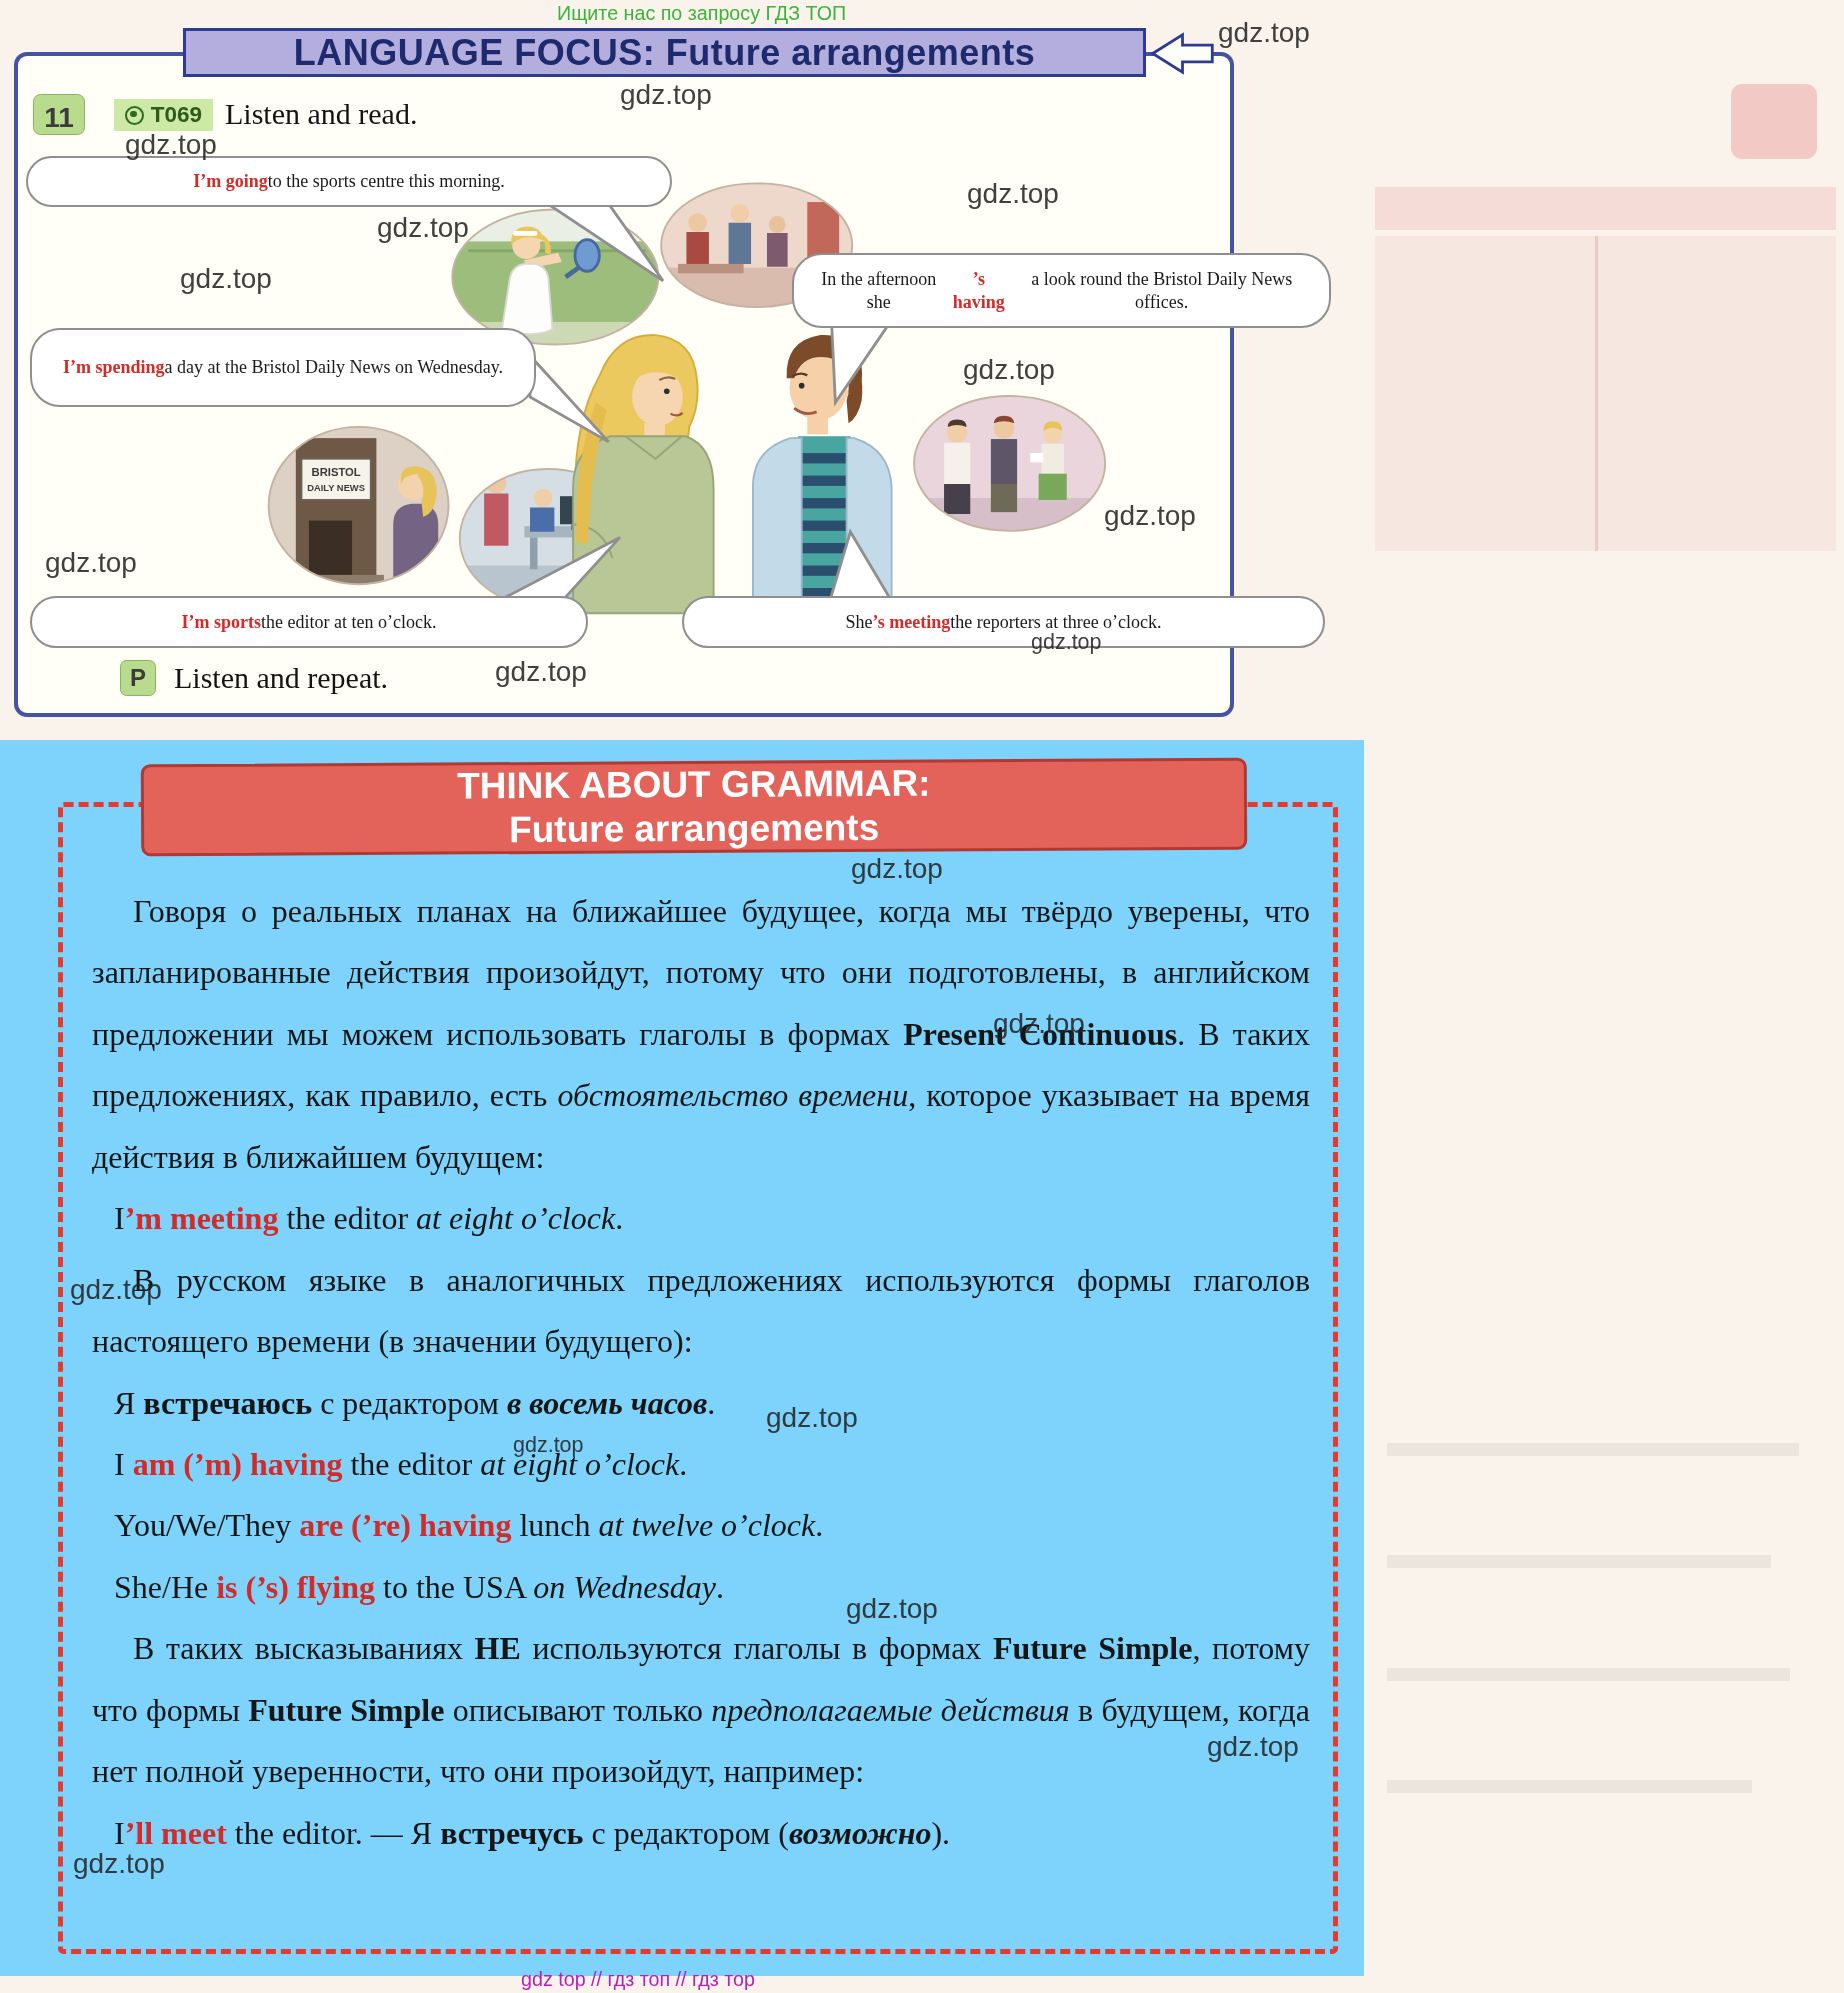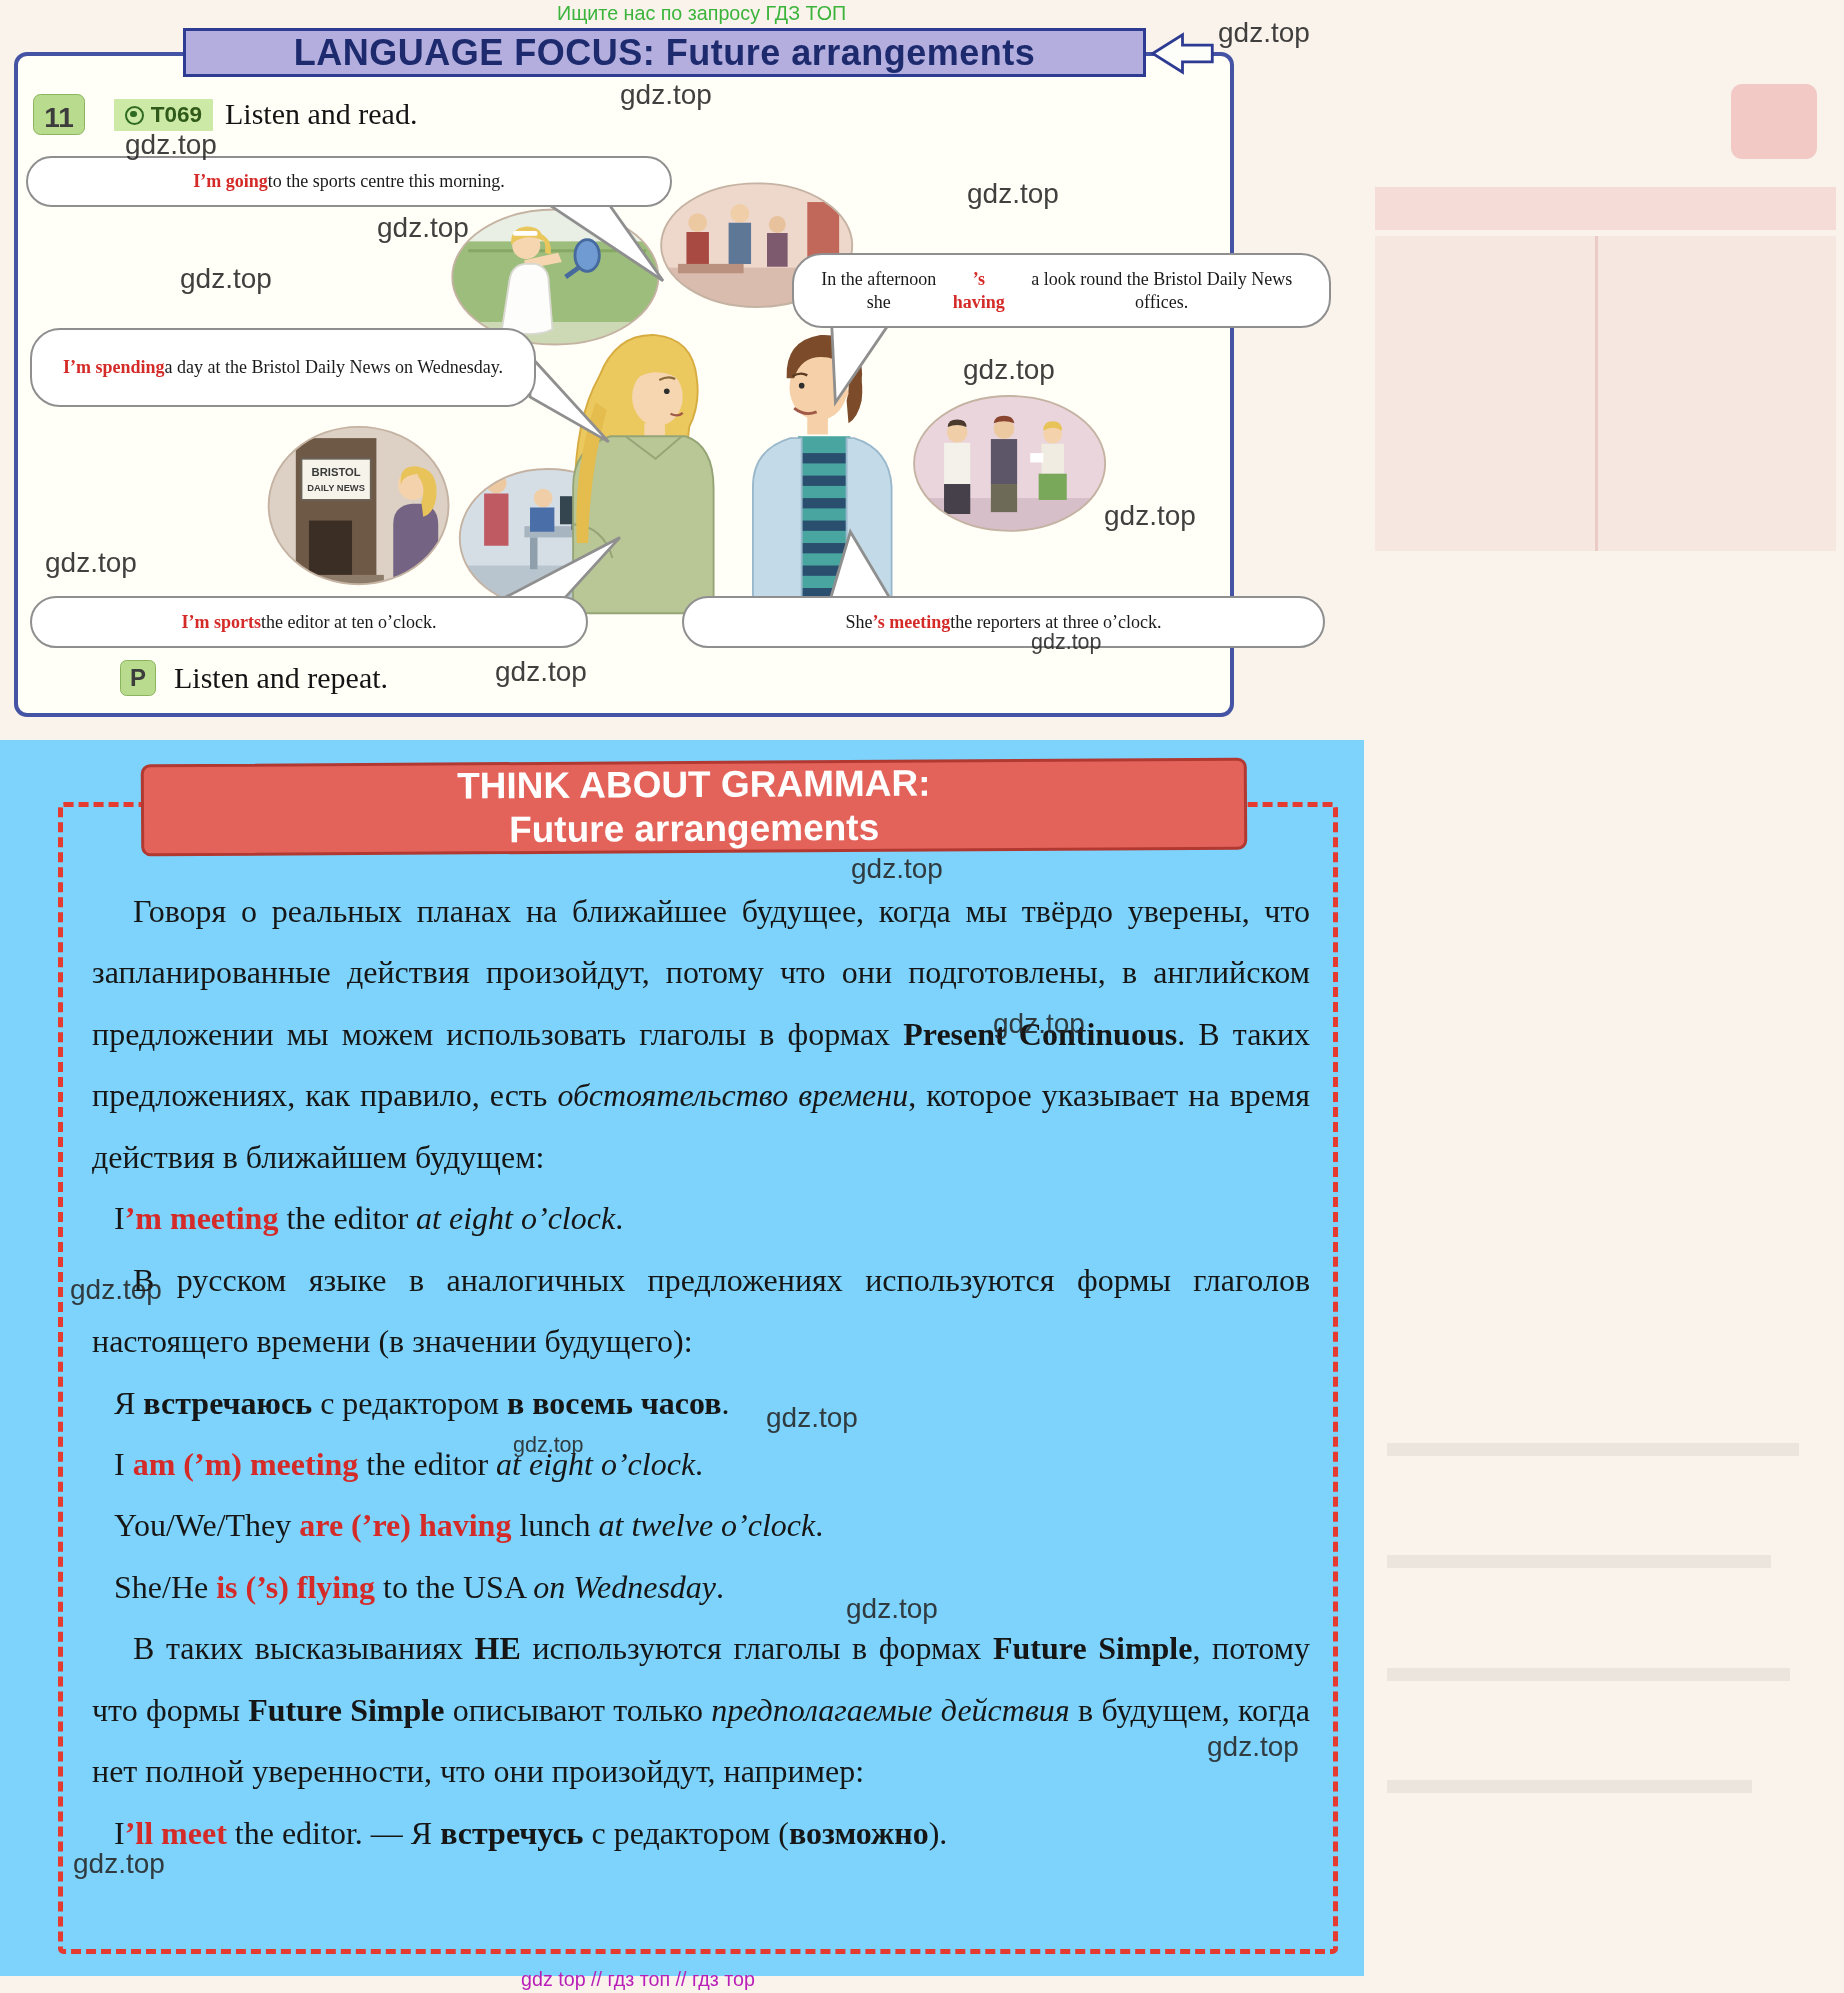--- a/index.html
+++ b/index.html
@@ -20,21 +20,21 @@
   .audio-badge{position:absolute;left:114px;top:99px;height:32px;padding:0 11.2px;background:#cde9a6;border-radius:1px;display:flex;align-items:center;gap:6.6px;font-family:"Liberation Sans",sans-serif;font-weight:bold;font-size:22.5px;color:#2f5a1a;z-index:3}
   .audio-icon{width:19px;height:19px;border:2.8px solid #2f6a22;border-radius:50%;position:relative}
   .audio-icon::after{content:"";position:absolute;left:3.3px;top:3.3px;width:6.6px;height:6.6px;background:#2f6a22;border-radius:50%}
   .instr{position:absolute;font-size:30px;color:#141414;z-index:3}
   .p-badge{position:absolute;left:120px;top:660px;width:36px;height:36px;background:#b9db8e;border:1.9px solid #8ab45e;border-radius:6.6px;display:flex;align-items:center;justify-content:center;font-family:"Liberation Sans",sans-serif;font-weight:bold;font-size:24px;color:#3c3c3c;z-index:3}
 
   .bubble{position:absolute;background:#fff;border:2.8px solid #8f8f8f;border-radius:30px;display:flex;align-items:center;justify-content:center;text-align:center;font-size:18px;color:#1a1a1a;line-height:1.25;padding:3.7px 17px;z-index:4}
   .seg-red{color:#d42a28;font-weight:bold}
   .seg-bold{font-weight:bold}
   .seg-italic{font-style:italic}
-  .seg-bold-italic{font-weight:bold;}
+  .seg-bold-italic{font-weight:bold;font-style:italic}
 
   .illustration{position:absolute;left:234px;top:173px;z-index:2}
 
   
   .grammar-section{position:absolute;left:0;top:740px;width:1364px;height:1236px;background:#7dd3fc;z-index:1}
   .grammar-dashed{position:absolute;left:58px;top:62px;width:1280px;height:1152px;border:5.6px dashed #e43a30;border-radius:5.6px}
   .grammar-banner{position:absolute;left:141px;top:20.6px;width:1106px;height:92px;background:#e3635b;border:3.7px solid #b23931;border-radius:9.4px;transform:rotate(-0.35deg);display:flex;flex-direction:column;align-items:center;justify-content:center;font-family:"Liberation Sans",sans-serif;font-weight:bold;font-size:37px;line-height:1.18;color:#ffffff;z-index:2}
   .grammar-text{position:absolute;left:92px;top:141px;width:1218px;font-size:32px;line-height:1.92;color:#161616;z-index:2}
   .g-para{text-align:justify;text-indent:41px}
   .g-example{margin-left:22px}
@@ -249,21 +249,21 @@
     <div class="grammar-dashed"></div>
     <div class="grammar-banner">
       <div>THINK ABOUT GRAMMAR:</div>
       <div>Future arrangements</div>
     </div>
     <div class="grammar-text">
       <div class="g-para"><span class="seg-normal">Говоря о реальных планах на ближайшее будущее, когда мы твёрдо уверены, что запланированные действия произойдут, потому что они подготовлены, в английском предложении мы можем использовать глаголы в формах </span><span class="seg-bold">Present Continuous</span><span class="seg-normal">. В таких предложениях, как правило, есть </span><span class="seg-italic">обстоятельство времени</span><span class="seg-normal">, которое указывает на время действия в ближайшем будущем:</span></div>
       <div class="g-example"><span class="seg-normal">I</span><span class="seg-red">’m meeting</span><span class="seg-normal"> the editor </span><span class="seg-italic">at eight o’clock</span><span class="seg-normal">.</span></div>
       <div class="g-para"><span class="seg-normal">В русском языке в аналогичных предложениях используются формы глаголов настоящего времени (в значении будущего):</span></div>
       <div class="g-example"><span class="seg-normal">Я </span><span class="seg-bold">встречаюсь</span><span class="seg-normal"> с редактором </span><span class="seg-bold-italic">в восемь часов</span><span class="seg-normal">.</span></div>
-      <div class="g-example"><span class="seg-normal">I </span><span class="seg-red">am (’m) meeting</span><span class="seg-normal"> the editor </span><span class="seg-italic">at eight o’clock</span><span class="seg-normal">.</span></div>
+      <div class="g-example"><span class="seg-normal">I </span><span class="seg-red">am (’m) having</span><span class="seg-normal"> the editor </span><span class="seg-italic">at eight o’clock</span><span class="seg-normal">.</span></div>
       <div class="g-example"><span class="seg-normal">You/We/They </span><span class="seg-red">are (’re) having</span><span class="seg-normal"> lunch </span><span class="seg-italic">at twelve o’clock</span><span class="seg-normal">.</span></div>
       <div class="g-example"><span class="seg-normal">She/He </span><span class="seg-red">is (’s) flying</span><span class="seg-normal"> to the USA </span><span class="seg-italic">on Wednesday</span><span class="seg-normal">.</span></div>
       <div class="g-para"><span class="seg-normal">В таких высказываниях </span><span class="seg-bold">НЕ</span><span class="seg-normal"> используются глаголы в формах </span><span class="seg-bold">Future Simple</span><span class="seg-normal">, потому что формы </span><span class="seg-bold">Future Simple</span><span class="seg-normal"> описывают только </span><span class="seg-italic">предполагаемые действия</span><span class="seg-normal"> в будущем, когда нет полной уверенности, что они произойдут, например:</span></div>
       <div class="g-example"><span class="seg-normal">I</span><span class="seg-red">’ll meet</span><span class="seg-normal"> the editor. — Я </span><span class="seg-bold">встречусь</span><span class="seg-normal"> с редактором (</span><span class="seg-bold-italic">возможно</span><span class="seg-normal">).</span></div>
     </div>
   </div>
 
   <span class="wm wm-green" style="left:557px;top:1.9px">Ищите нас по запросу ГДЗ ТОП</span>
   <span class="wm" style="left:1218px;top:17px">gdz.top</span>
   <span class="wm" style="left:620px;top:79px">gdz.top</span>

